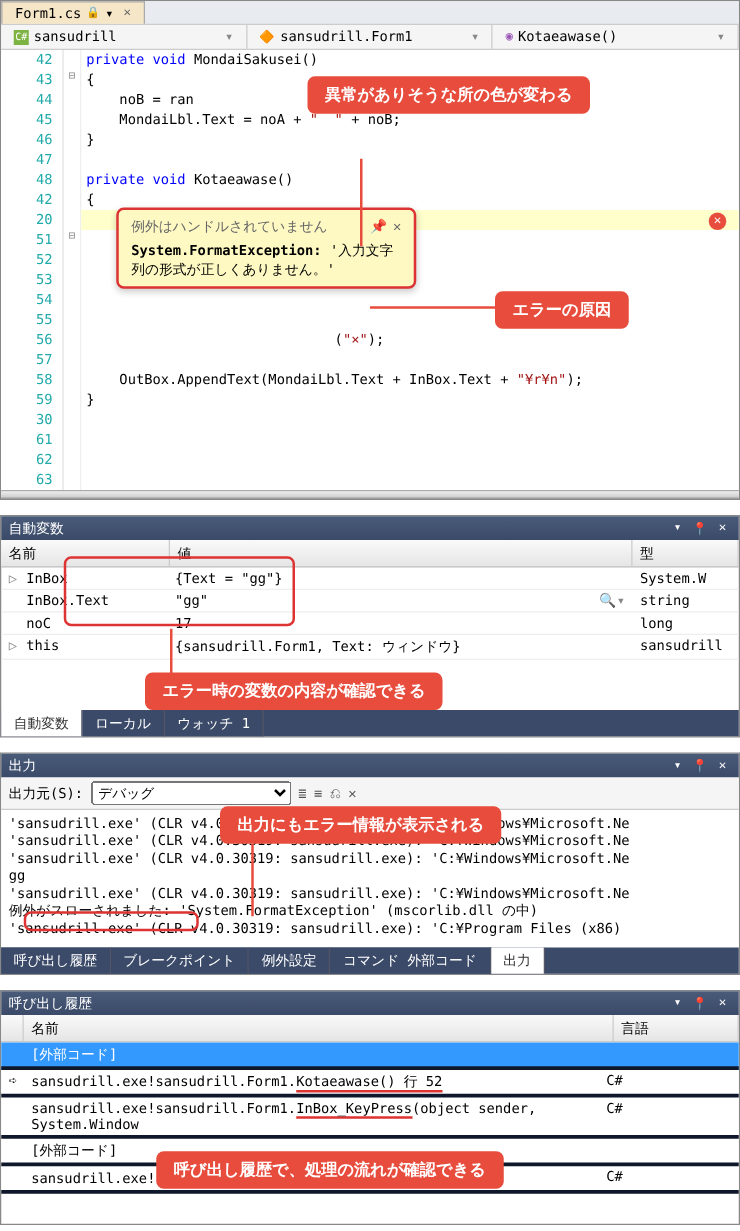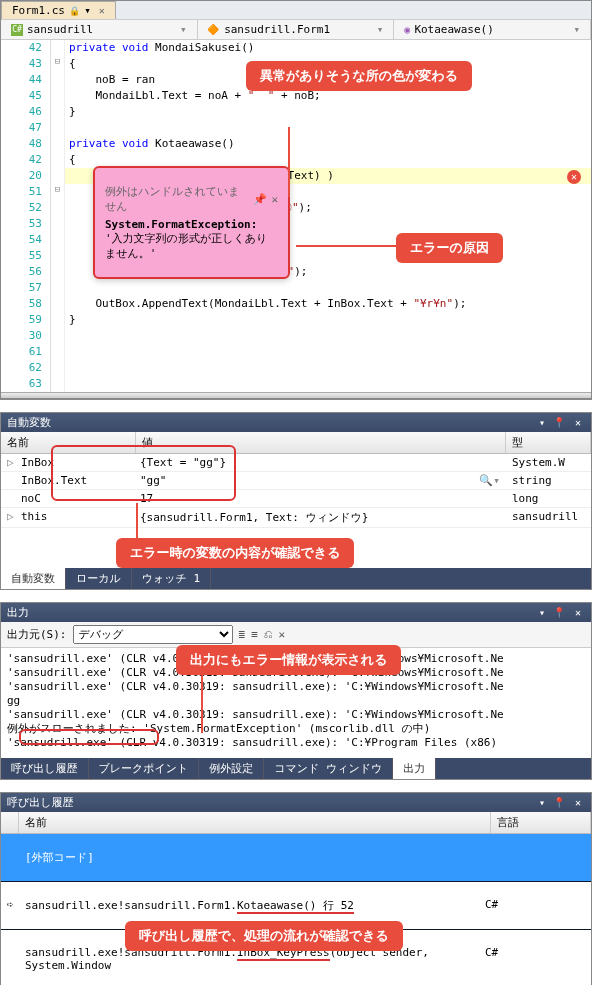--- a/index.html
+++ b/index.html
@@ -25,21 +25,21 @@
 .gutter div{height:16px;line-height:16px}
 .fold{width:14px;background:#fff;border-right:1px solid #eee}
 .fold div{height:16px;text-align:center;color:#888;font-size:9px}
 .code{flex:1;position:relative}
 .code-line{height:16px;line-height:16px;padding-left:4px;white-space:pre;position:relative}
 .hl-yellow{background:#ffffcc}
 .kw{color:#0000ff}
 .type{color:#2b91af}
 .str{color:#a31515}
 .err-icon{position:absolute;right:10px;top:2px;width:14px;height:14px;border-radius:50%;background:#e74c3c;color:#fff;font-size:10px;text-align:center;line-height:14px}
-.tooltip{position:absolute;background:#f9a8d4;border:2px solid #d33;border-radius:6px;padding:16px 10px;top:165px;left:92px;width:197px;box-shadow:0 2px 6px rgba(0,0,0,0.2)}
+.tooltip{position:absolute;background:#fef9c3;border:2px solid #d33;border-radius:6px;padding:6px 10px;top:165px;left:92px;width:240px;box-shadow:0 2px 6px rgba(0,0,0,0.2)}
 .tooltip-hdr{color:#666;margin-bottom:4px;display:flex;align-items:center;gap:4px}
 .tooltip-hdr .tt-icons{margin-left:auto;display:flex;gap:4px}
 .callout{position:absolute;background:#e74c3c;color:#fff;padding:6px 14px;border-radius:6px;font-weight:bold;white-space:nowrap;font-size:13px}
 .callout-line{position:absolute;background:#e74c3c;height:2px}
 .splitter{height:7px;background:linear-gradient(#eee,#ccc);border-top:1px solid #aaa;border-bottom:1px solid #888}
 .grid-hdr{display:flex;background:linear-gradient(#fafafa,#e5e5e5);border-bottom:1px solid #bbb}
 .grid-hdr div{padding:3px 6px;border-right:1px solid #ccc}
 .col-name{width:135px}
 .col-val{flex:1}
 .col-type{width:85px}
@@ -53,21 +53,21 @@
 .out-body{padding:4px 6px;font-family:Consolas,monospace;font-size:11px;line-height:14px;white-space:pre-wrap;background:#fff;height:110px;overflow:hidden}
 .yel-ul{border-bottom:2px solid #d33}
 .src-row{display:flex;align-items:center;padding:3px 6px;background:#f5f5f5;border-bottom:1px solid #ccc;gap:6px}
 .src-row select{flex:0 0 160px;font-size:11px;padding:1px}
 .src-row .tb-icons{display:flex;gap:6px;color:#555}
 .calls{background:#fff}
 .calls-hdr{display:flex;background:linear-gradient(#fafafa,#e5e5e5);border-bottom:1px solid #bbb}
 .calls-hdr div{padding:3px 6px;border-right:1px solid #ccc}
 .cname{flex:1}
 .clang{width:100px}
-.crow{display:flex;padding:16px 6px;border-bottom:1px solid #0f172a}
+.crow{display:flex;padding:2px 6px;border-bottom:3px solid #0f172a}
 .crow.sel{background:#3399ff;color:#fff}
 .crow .cicon{width:18px}
 .crow .cname{flex:1}
 .crow .clang{width:100px}
 .mag{color:#888}
 </style>
 </head>
 <body>
 
 <div class="panel" style="position:relative">
@@ -260,21 +260,21 @@
 'sansudrill.exe' (CLR v4.0.30319: sansudrill.exe): 'C:¥Windows¥Microsoft.Ne
 例外がスローされました: 'System.FormatException' (mscorlib.dll の中)
 'sansudrill.exe' (CLR v4.0.30319: sansudrill.exe): 'C:¥Program Files (x86)</div>
   <div class="boxed" style="top:126px;left:18px;width:140px;height:16px"></div>
   <div class="callout" style="top:42px;left:175px">出力にもエラー情報が表示される</div>
   <div class="callout-line" style="top:72px;left:200px;width:2px;height:58px"></div>
   <div class="bottom-tabs">
     <div class="btab">呼び出し履歴</div>
     <div class="btab">ブレークポイント</div>
     <div class="btab">例外設定</div>
-    <div class="btab">コマンド ウィンドウ</div>
+    <div class="btab">コマンド 外部コード</div>
     <div class="btab active">出力</div>
   </div>
 </div>
 
 <div class="panel" style="position:relative">
   <div class="titlebar">
     <span>呼び出し履歴</span>
     <span class="titlebar-r">
       <span class="dd">▾</span>
       <span class="pin">📍</span>

